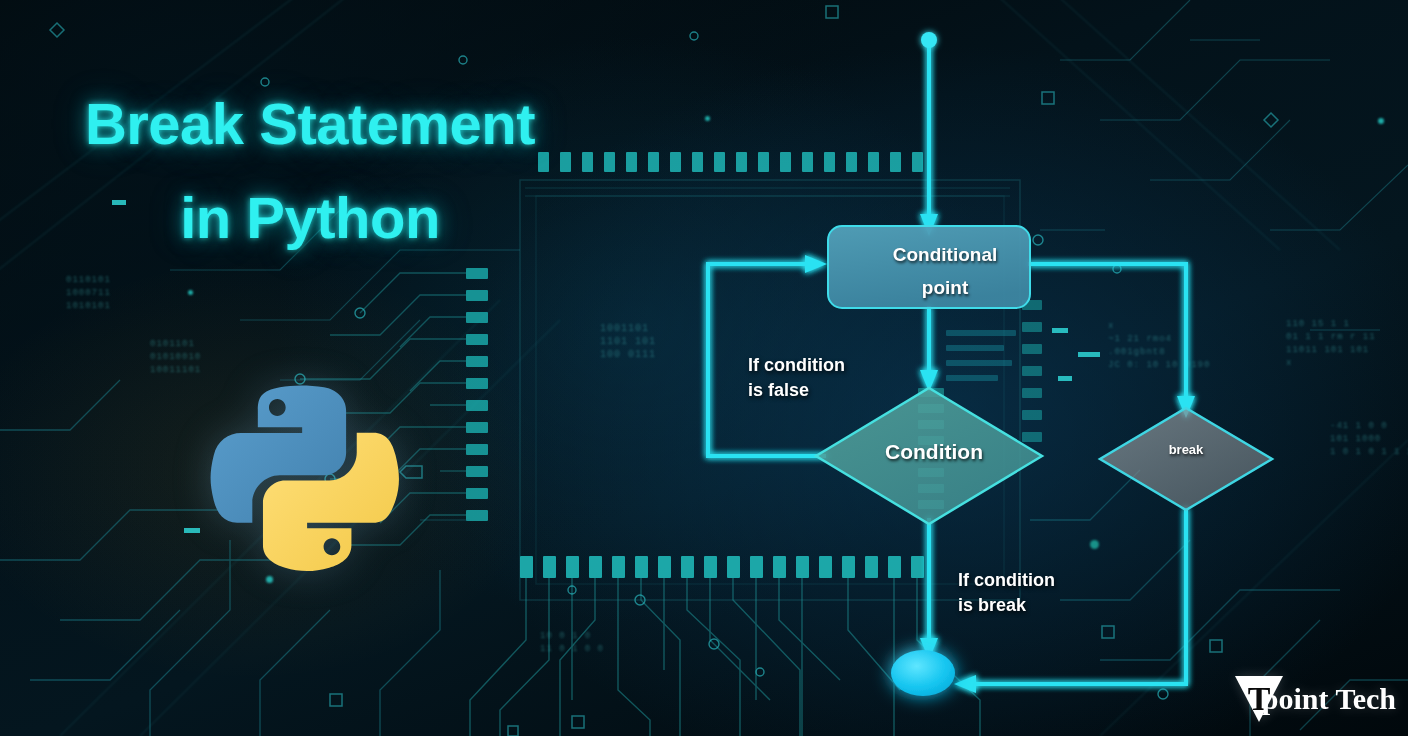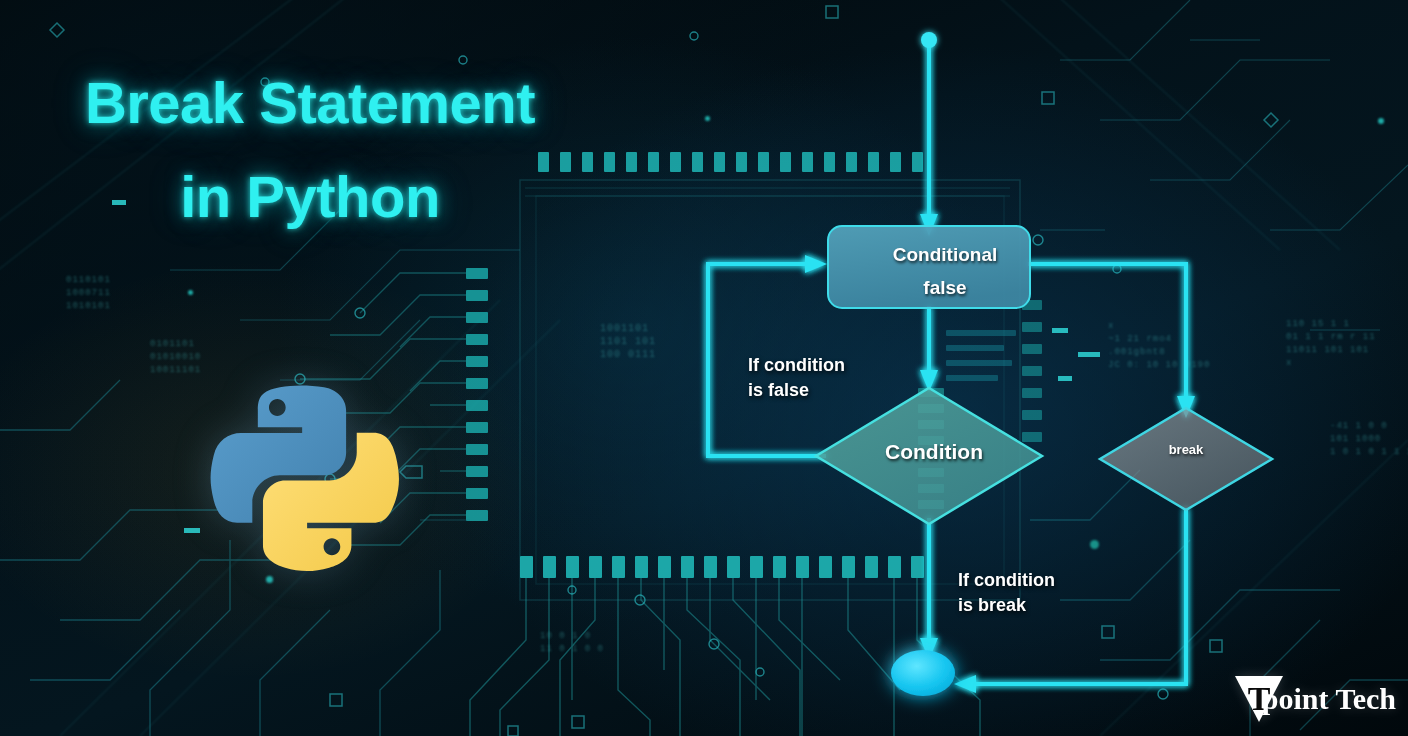--- a/index.html
+++ b/index.html
@@ -46,20 +46,21 @@
   .title-line {
     font-family:"Liberation Sans", sans-serif;
     font-weight:bold;
     color:#2ff0f0;
     text-shadow:
       0 0 6px rgba(40,235,235,0.85),
       0 0 18px rgba(25,200,210,0.55),
       0 0 34px rgba(20,170,190,0.35),
       2px 3px 5px rgba(0,0,0,0.8);
     letter-spacing:-0.5px;
+    margin-top:21px;
   }
   #title-1 { font-size:58px; line-height:62px; }
   #title-2 { font-size:58px; line-height:62px; margin-top:32px; }
 
   
   #python-logo {
     position:absolute; left:205px; top:378px;
     width:195px; height:195px; z-index:7;
     filter: drop-shadow(0 0 18px rgba(120,180,220,0.25));
   }
@@ -481,21 +482,21 @@
         <polygon points="1186,408 1272,459 1186,510 1100,459" fill="url(#breakFill)" stroke="#3fd6e3" stroke-width="2.5"></polygon>
       </g>
 
       <g filter="url(#termGlow)">
         <ellipse cx="923" cy="673" rx="32" ry="23" fill="url(#termFill)"></ellipse>
       </g>
     </svg>
 
     <div class="node-label" id="label-conditional-code">
       <div>Conditional</div>
-      <div>false</div>
+      <div>point</div>
     </div>
     <div class="node-label" id="label-condition">Condition</div>
     <div class="node-label" id="label-break">break</div>
 
     <div class="edge-label" id="label-true">
       <div>If condition</div>
       <div>is false</div>
     </div>
     <div class="edge-label" id="label-false">
       <div>If condition</div>

